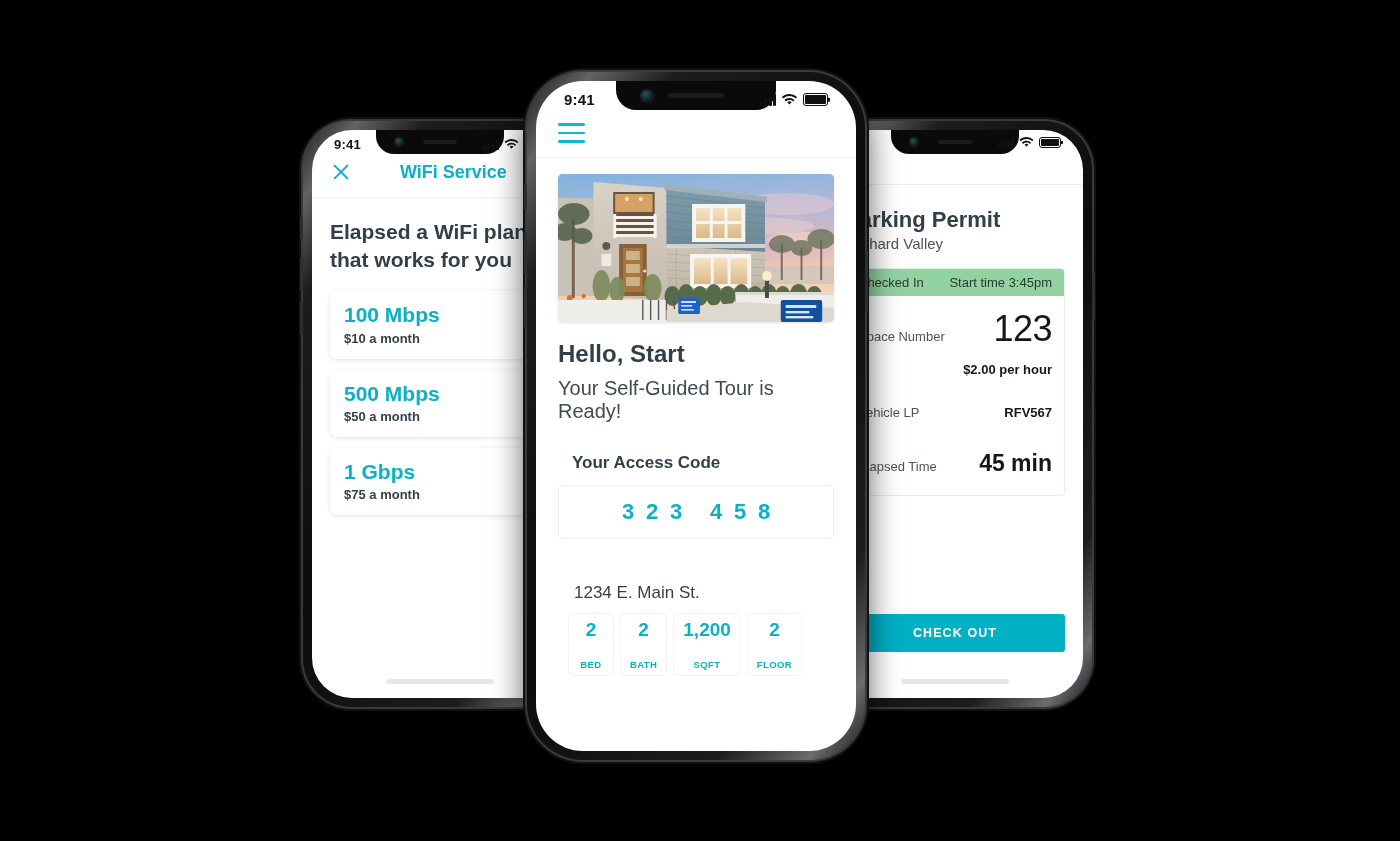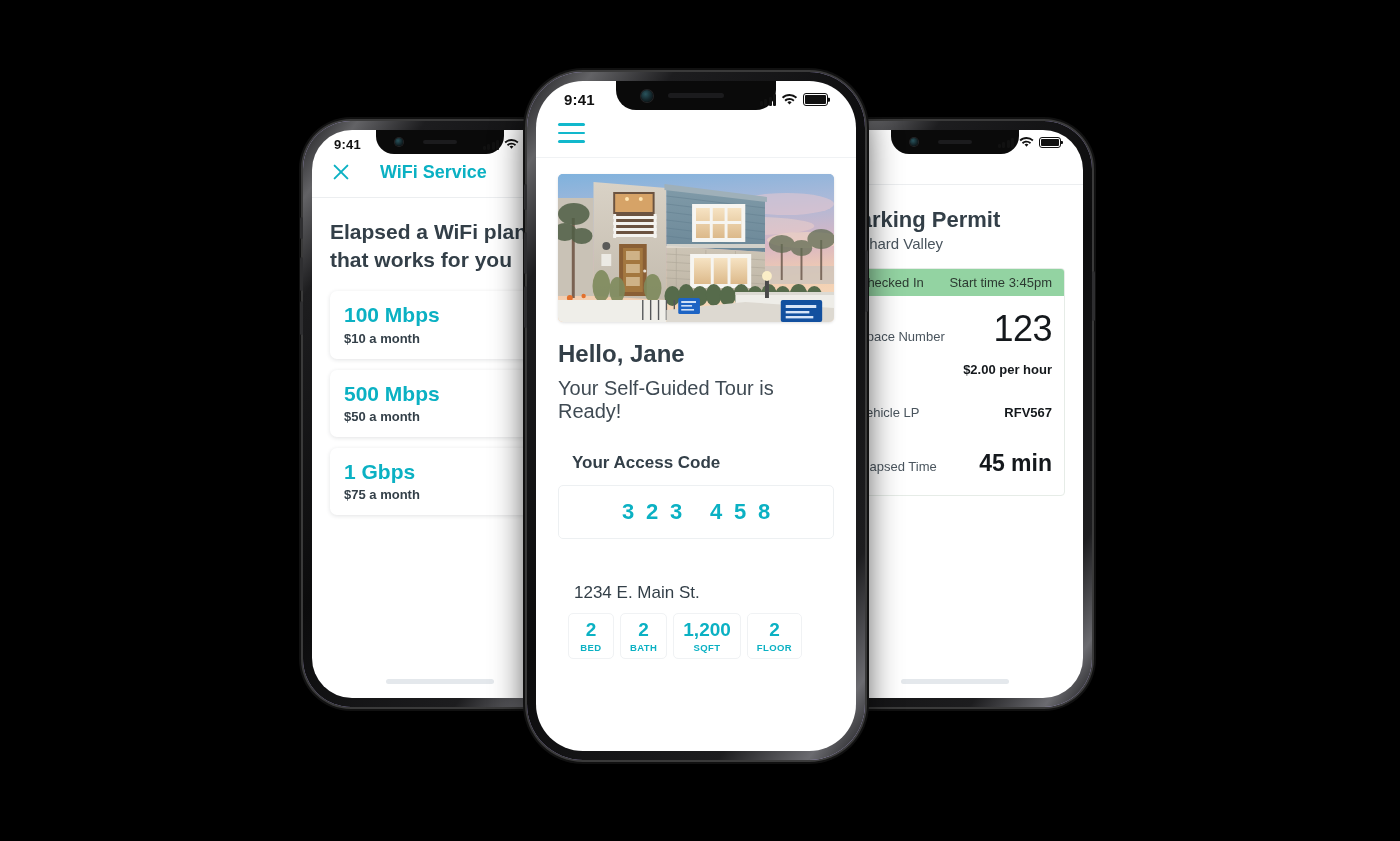--- a/index.html
+++ b/index.html
@@ -7,21 +7,21 @@
     width: 1400px; height: 841px;
     background: #000;
     font-family: "Liberation Sans", sans-serif;
     overflow: hidden;
   }
   .stage { position: relative; width: 1400px; height: 841px; }
 
   
   .phone {
     position: absolute;
-    background: #c4b5fd;
+    background: #14532d;
     border-radius: 48px;
     box-shadow: 0 0 0 2px #3a3a3a, 0 0 0 4px #111, 0 14px 34px rgba(0,0,0,.75);
   }
   .phone .bezel {
     position: absolute; inset: 0;
     border-radius: 48px;
     background: linear-gradient(125deg,#1d1d1f 0%,#636366 8%,#1d1d1f 18%,#0b0b0c 50%,#1d1d1f 82%,#6b6b70 93%,#151517 100%);
     padding: 9px;
   }
   .phone .screen {
@@ -75,21 +75,21 @@
   #phone-left .notch { width: 128px; height: 24px; }
   #phone-left .notch .speaker { width: 34px; height: 4px; }
   #phone-left .notch .cam { left: 19px; width: 8px; height: 8px; }
   #phone-left .statusbar { padding: 7px 22px 3px; font-size: 13px; }
   #phone-left .bars i:nth-child(1){height:4px}#phone-left .bars i:nth-child(2){height:6px}
   #phone-left .bars i:nth-child(3){height:8px}#phone-left .bars i:nth-child(4){height:10px}
   #phone-left .battery { width: 22px; height: 11px; }
 
   .wifi-header {
     display: flex; align-items: center; padding: 6px 18px 14px;
-    border-bottom: 1px solid #eceef0; position: relative;
+    border-bottom: 1px solid #eceef0; position: relative; gap: 20px;
   }
   .close-x { width: 22px; height: 22px; position: relative; flex: none; }
   .close-x::before, .close-x::after {
     content:""; position:absolute; left:1px; top:10px; width:20px; height:2px;
     background:#0bb1c3; border-radius:2px;
   }
   .close-x::before { transform: rotate(45deg); }
   .close-x::after  { transform: rotate(-45deg); }
   .wifi-title { font-size: 18px; font-weight: 700; color:#0bb1c3; margin-left: 28px; white-space: nowrap; }
 
@@ -182,21 +182,21 @@
   .code-box .d { font-size: 22px; font-weight: 700; color:#0bb1c3; width: 24px; text-align:center; }
   .code-box .gap { width: 16px; }
 
   .addr { font-size: 17px; color:#333f48; margin-top: 44px; margin-left: 16px; }
   .stats { display:flex; gap: 6px; margin-top: 10px; margin-left: 10px; }
   .stat {
     border: 1px solid #f0f2f4; border-radius: 5px;
     padding: 6px 9px 5px; text-align: center; min-width: 46px;
   }
   .stat .num { font-size: 19px; font-weight: 700; color:#0bb1c3; line-height:1.1; white-space: nowrap; }
-  .stat .cap { font-size: 9.5px; font-weight: 700; color:#0bb1c3; letter-spacing:.4px; margin-top: 1px; }
+  .stat .cap { font-size: 9.5px; font-weight: 700; color:#0bb1c3; letter-spacing:.4px; margin-top: 18px; }
 
   .z-left   { z-index: 1; }
   .z-right  { z-index: 2; }
   .z-center { z-index: 3; }
 </style>
 </head>
 <body>
 
 <div class="stage">
 
@@ -321,20 +321,21 @@
             <span class="val-sm">RFV567</span>
           </div>
 
           <div class="pk-row" style="padding-bottom:18px;">
             <span class="lbl">Elapsed Time</span>
             <span class="val-lg">45 min</span>
           </div>
         </div>
       </div>
 
+      <button class="pk-checkout">CHECK OUT</button>
       <div class="home-ind" style="bottom:14px;width:108px;height:5px;"></div>
     </div>
   </div>
 
   <div class="phone z-center" id="phone-center">
     <div class="bezel"></div>
     <div class="sidebtn" style="left:-3px;top:112px;width:3px;height:26px;"></div>
     <div class="sidebtn" style="left:-3px;top:160px;width:3px;height:42px;"></div>
     <div class="sidebtn" style="left:-3px;top:214px;width:3px;height:42px;"></div>
     <div class="sidebtn" style="right:-3px;top:178px;width:3px;height:62px;"></div>
@@ -551,21 +552,21 @@
                 <rect x="231" y="131" width="31" height="3"></rect>
                 <rect x="231" y="137" width="24" height="2.4"></rect>
                 <rect x="231" y="142" width="28" height="2.4"></rect>
               </g>
 
             <rect x="210" y="104" width="4" height="20" fill="#4a4a4a"></rect>
             <circle cx="212" cy="102" r="5" fill="#fbeec7"></circle>
           </svg>
         </div>
 
-        <div class="greet">Hello, Jane</div>
+        <div class="greet">Hello, Start</div>
         <div class="greet-sub">Your Self-Guided Tour is Ready!</div>
 
         <div class="code-label">Your Access Code</div>
         <div class="code-box">
           <div class="grp">
             <span class="d">3</span>
             <span class="d">2</span>
             <span class="d">3</span>
           </div>
           <div class="gap"></div>

